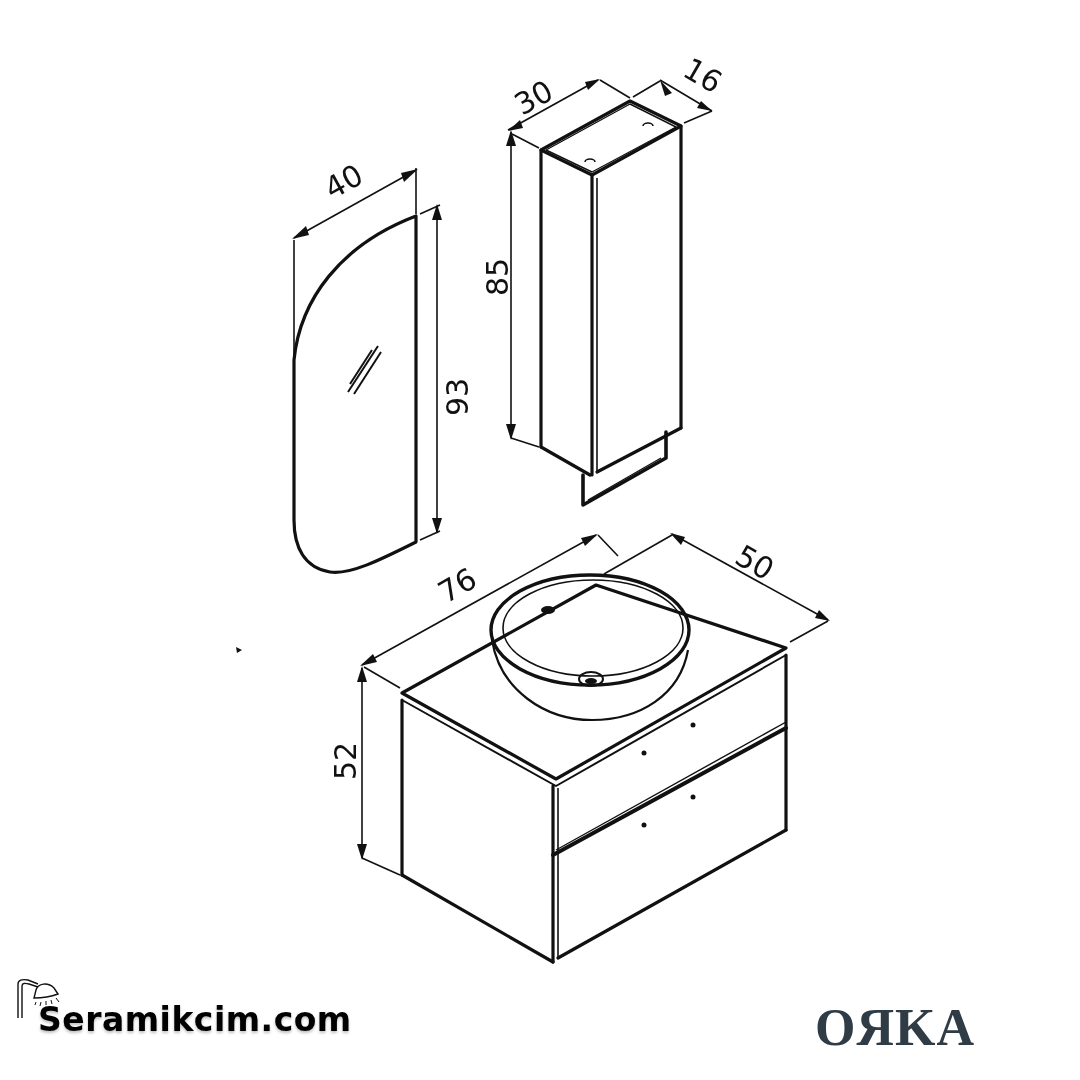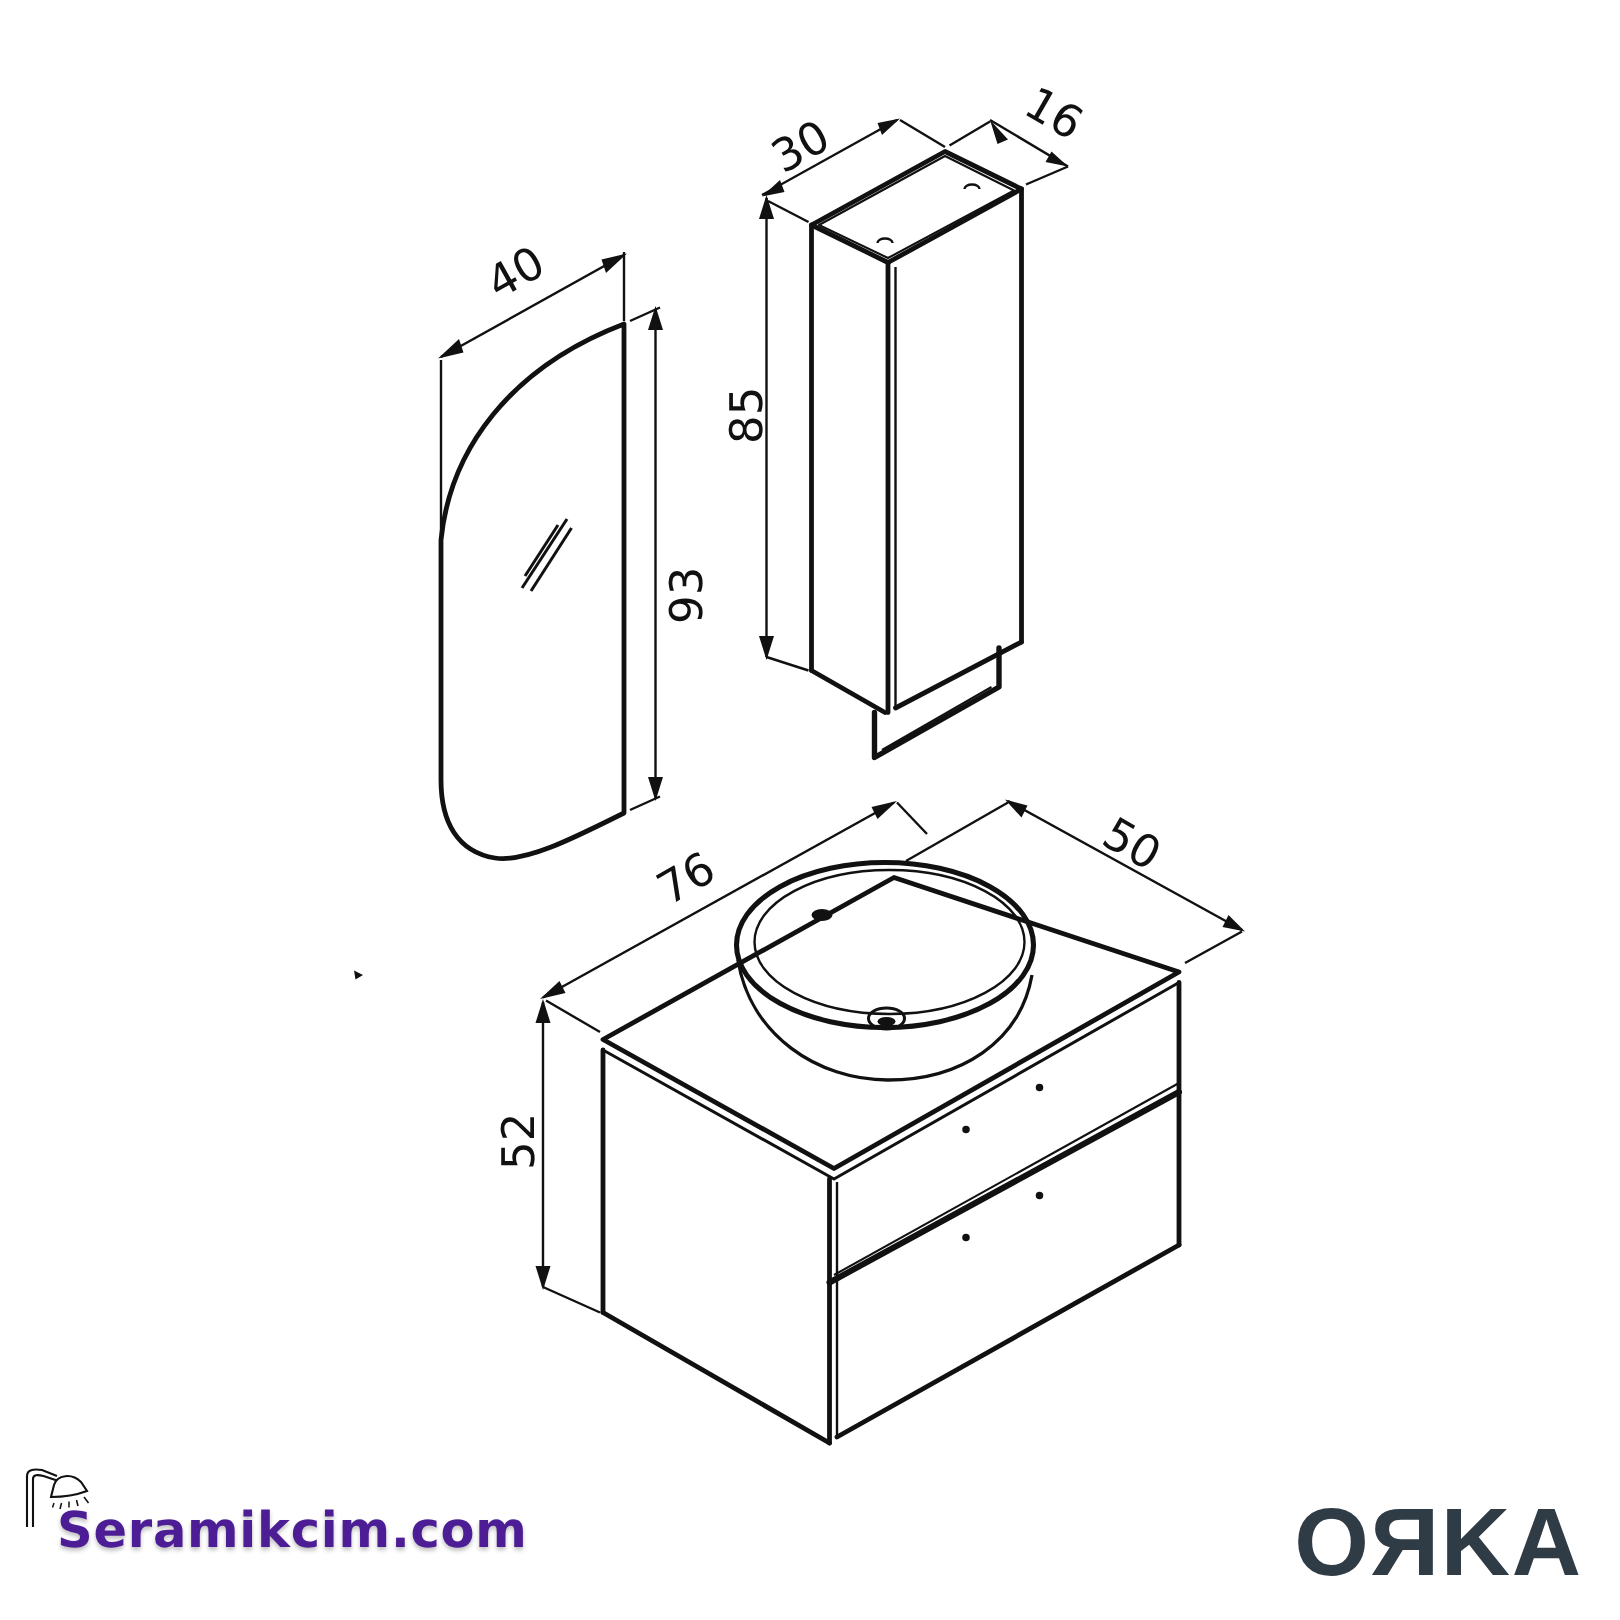--- a/index.html
+++ b/index.html
@@ -9,28 +9,28 @@
     .thin { stroke: #111; stroke-width: 1.6; fill: none; }
     .thick { stroke: #111; stroke-width: 3.2; fill: none; stroke-linejoin: round; stroke-linecap: round; }
     .med { stroke: #111; stroke-width: 2.4; fill: none; stroke-linejoin: round; }
     .arrow { fill: #111; stroke: none; }
     .logo-left {
       position: absolute; left: 14px; top: 978px; width: 380px; height: 70px;
     }
     .logo-left .brand-text {
       position: absolute; left: 24px; top: 22px;
       font-family: "DejaVu Sans", sans-serif; font-weight: bold;
-      font-size: 33px; color: #4c1d95; letter-spacing: 0.5px;
+      font-size: 33px; color: #000000; letter-spacing: 0.5px;
       text-shadow: 0 2px 3px rgba(0,0,0,0.25);
     }
     .logo-left svg { position: absolute; left: 0; top: 0; }
     .logo-right {
       position: absolute; left: 815px; top: 988px; width: 240px; height: 80px;
-      font-family: Liberation Sans, sans-serif; font-weight: bold;
-      font-size: 64px; line-height: 80px; color: #2f3b45; letter-spacing: 1px; text-align: right;
+      font-family: Liberation Serif, serif; font-weight: bold;
+      font-size: 52px; line-height: 80px; color: #2f3b45; letter-spacing: 1px;
     }
   </style>
 </head>
 <body>
 
 <svg id="drawing" viewBox="0 0 1080 1080" xmlns="http://www.w3.org/2000/svg">
 
   <g>
 
     <path class="thick" d="M416 216 L416 542 C380 560 350 575 330 572 C305 568 294 548 294 520 L294 360 C300 300 340 245 416 216 Z"></path>

